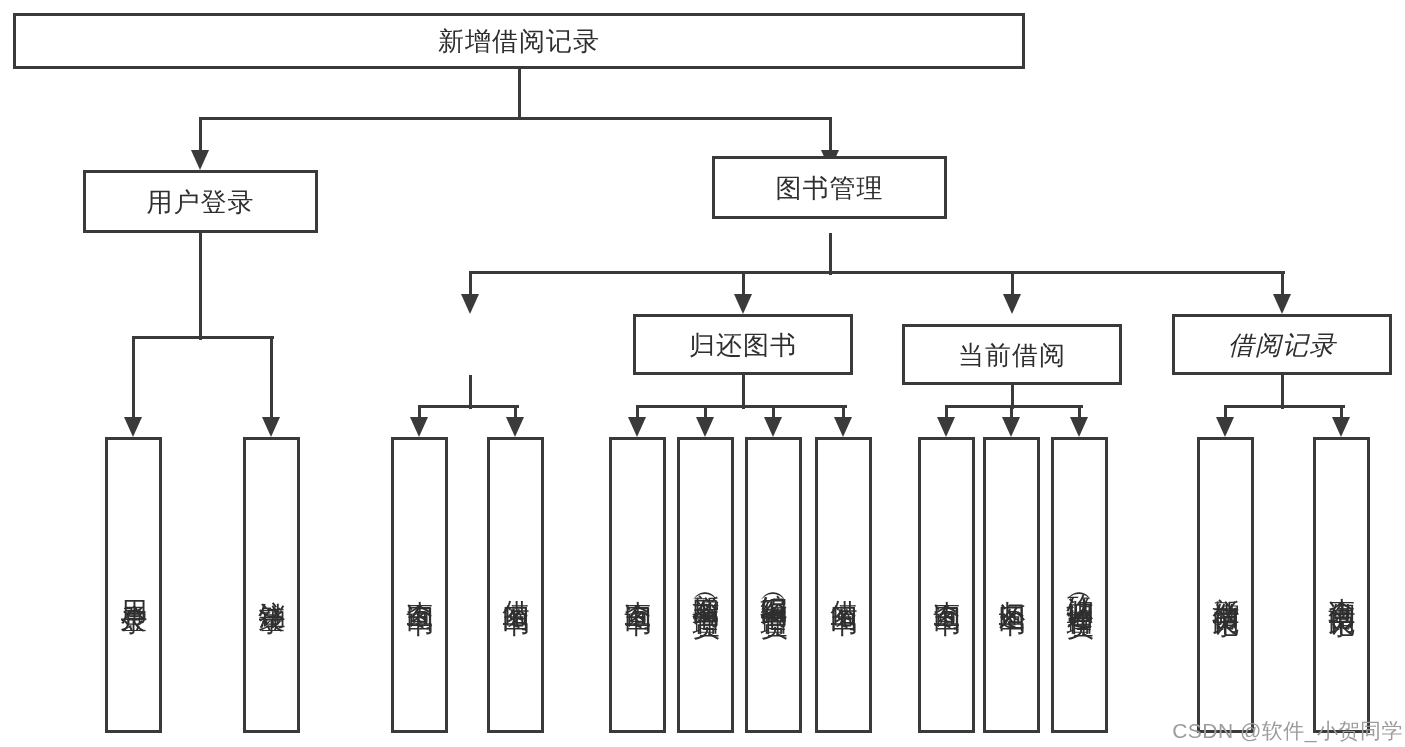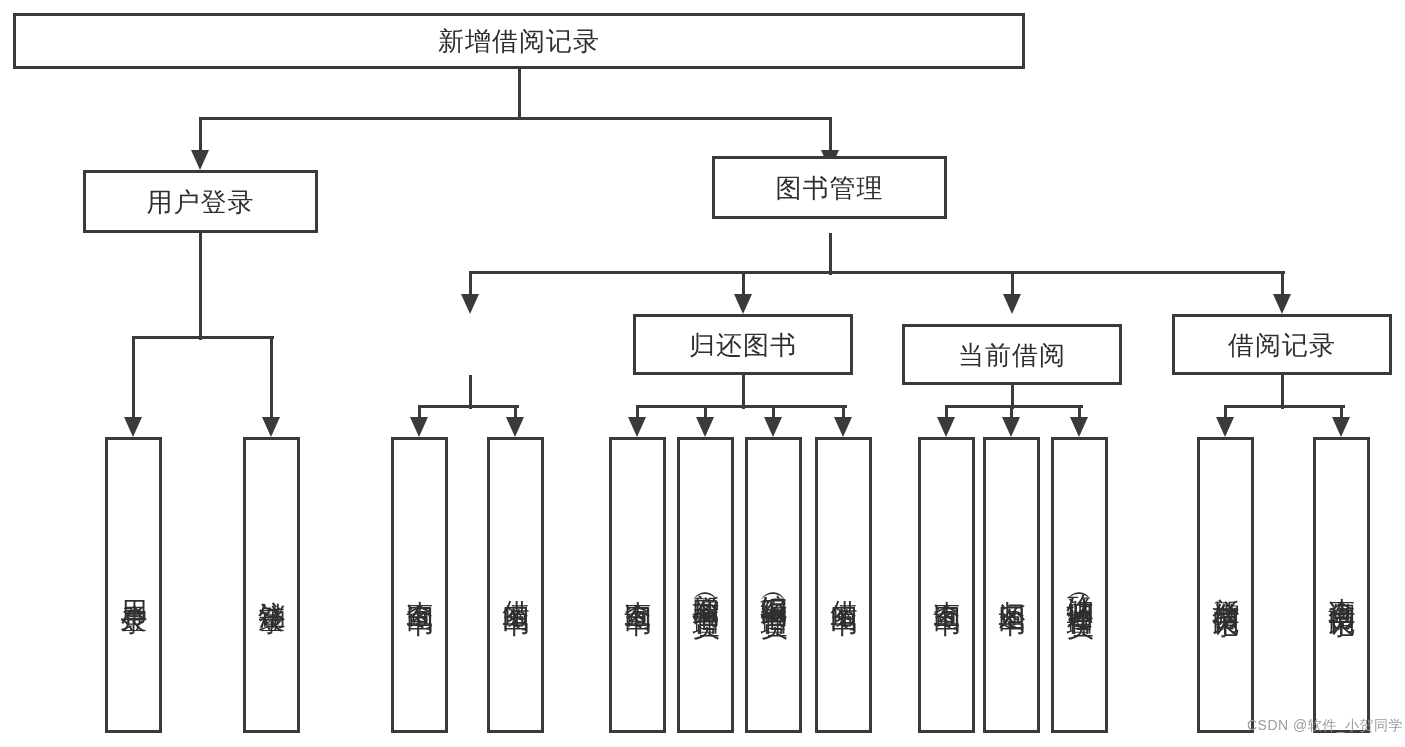--- a/index.html
+++ b/index.html
@@ -31,21 +31,21 @@
     font-size:27px;
     letter-spacing:3px;
   }
   
   .b-root          {left:13px;  top:13px;  width:1012px;height:56px;}
   .b-user-login    {left:83px;  top:170px; width:235px; height:63px;}
   .b-book-mgmt     {left:712px; top:156px; width:235px; height:63px;}
   .b-new-books     {left:360px; top:314px; width:220px; height:61px;}
   .b-book-borrow   {left:633px; top:314px; width:220px; height:61px;}
   .b-current-borrow{left:902px; top:324px; width:220px; height:61px;}
-  .b-borrow-records{left:1172px;top:314px; width:220px; height:61px;}
+  .b-borrow-records{left:1172px;top:314px; width:220px; height:61px;font-style:italic;}
   
   .b-l-user-login {left:105px;}
   .b-l-logout     {left:243px;}
   .b-l-nb-query   {left:391px;}
   .b-l-nb-borrow  {left:487px;}
   .b-l-bb-query   {left:609px;}
   .b-l-bb-add     {left:677px;}
   .b-l-bb-edit    {left:745px;}
   .b-l-bb-borrow  {left:815px;}
   .b-l-cb-query   {left:918px;}
@@ -57,21 +57,21 @@
   .cline{position:absolute;background:#3a3a3a;z-index:1;}
   .arrowhead{
     position:absolute;width:0;height:0;z-index:1;
     border-left:9px solid transparent;
     border-right:9px solid transparent;
     border-top:20px solid #3a3a3a;
   }
   .watermark{
     position:absolute;
     right:2px;top:717px;
-    font-size:14px;
+    font-size:21px;
     color:#9c9c9c;
     letter-spacing:0.5px;
     z-index:3;
     white-space:nowrap;
   }
 </style>
 </head>
 <body>
 
 <div class="canvas">

